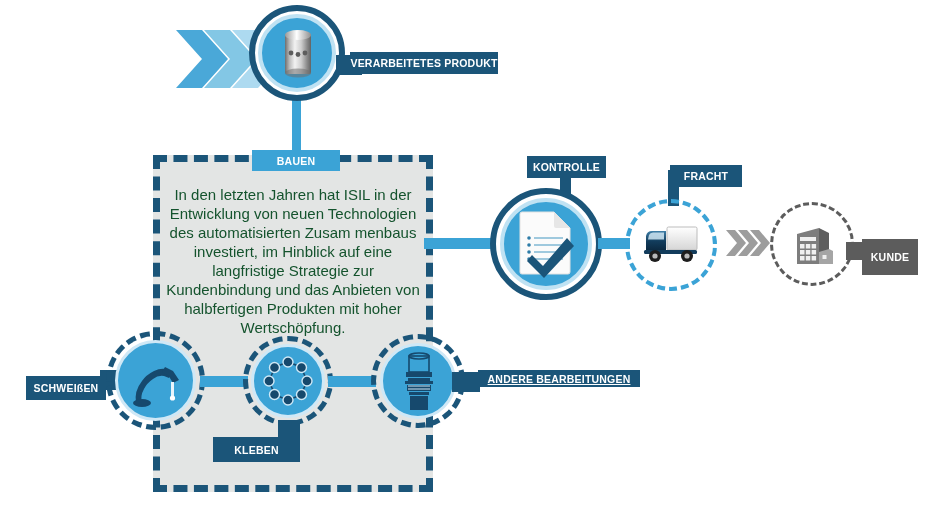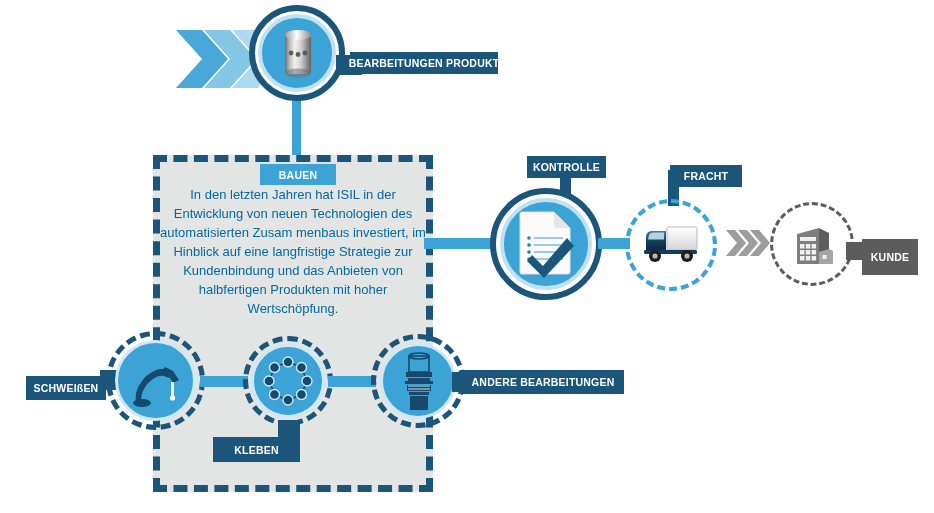--- a/index.html
+++ b/index.html
@@ -8,21 +8,21 @@
 
   
   .greybox{
     position:absolute;left:153px;top:155px;width:280px;height:337px;
     background:#e3e5e4;
     border:7px dashed #1b5579;
     box-sizing:border-box;
   }
   .boxtext{
     position:absolute;left:160px;top:185px;width:266px;
-    text-align:center;color:#0369a1;font-size:13px;line-height:19px;
+    text-align:center;color:#14532d;font-size:15px;line-height:19px;
     font-family:"Liberation Sans",sans-serif;
   }
 
   
   .banner{
     position:absolute;display:flex;align-items:center;justify-content:center;
     color:#ffffff;font-weight:bold;letter-spacing:.2px;
     font-size:10.5px;white-space:nowrap;background:#1b5579;height:20px;
     padding:0 10px;box-sizing:border-box;
   }
@@ -73,21 +73,21 @@
       <path d="M28,2 L54,2 L80,31 L54,60 L28,60 L54,31 Z" fill="#7cc4e4" opacity="0.95"></path>
       <path d="M56,2 L82,2 L108,31 L82,60 L56,60 L82,31 Z" fill="#a9d8ef" opacity="0.95"></path>
     </svg>
   </div>
 
   <div class="bar" style="left:292px;top:95px;width:9px;height:62px;"></div>
 
   <div class="greybox"></div>
   <div class="boxtext">In den letzten Jahren hat ISIL in der Entwicklung von neuen Technologien des automatisierten Zusam menbaus investiert, im Hinblick auf eine langfristige Strategie zur Kundenbindung und das Anbieten von halbfertigen Produkten mit hoher Wertschöpfung.</div>
 
-  <div class="banner light" style="left:252px;top:164px;width:76px;height:21px;margin-left:8px;">
+  <div class="banner light" style="left:252px;top:150px;width:88px;height:21px;">
     <span>BAUEN</span>
   </div>
 
   <div class="ring-outer" style="left:249px;top:5px;width:96px;height:96px;"></div>
   <div class="ring-inner" style="left:258px;top:14px;width:78px;height:78px;"></div>
   <div class="icon-wrap" style="left:282px;top:28px;">
     <svg width="32" height="50" viewBox="0 0 32 50">
       <defs>
         <linearGradient id="metalg" x1="0" y1="0" x2="1" y2="0">
           <stop offset="0%" stop-color="#6e6e6e"></stop>
@@ -107,21 +107,21 @@
       <ellipse cx="16" cy="7" rx="13" ry="5" fill="url(#metalTop)"></ellipse>
       <ellipse cx="16" cy="45" rx="13" ry="4.5" fill="#6f6f6f" opacity="0.55"></ellipse>
       <circle cx="9" cy="25" r="2.4" fill="#5d5d5d"></circle>
       <circle cx="16" cy="26.5" r="2.4" fill="#5d5d5d"></circle>
       <circle cx="23" cy="25" r="2.4" fill="#5d5d5d"></circle>
     </svg>
   </div>
 
   <div class="bar navy" style="left:336px;top:55px;width:26px;height:20px;"></div>
   <div class="banner" style="left:350px;top:52px;width:148px;height:22px;">
-    <span>BEARBEITUNGEN PRODUKT</span>
+    <span>VERARBEITETES PRODUKT</span>
   </div>
 
   <div class="bar" style="left:424px;top:238px;width:80px;height:11px;"></div>
 
   <div class="bar navy" style="left:560px;top:168px;width:11px;height:38px;"></div>
   <div class="banner" style="left:527px;top:156px;width:79px;height:22px;">
     <span>KONTROLLE</span>
   </div>
   <div class="ring-outer" style="left:490px;top:188px;width:112px;height:112px;"></div>
   <div class="ring-inner" style="left:500px;top:198px;width:92px;height:92px;"></div>
@@ -273,17 +273,17 @@
       </g>
       <rect x="12" y="44" width="18" height="14" fill="#16496d"></rect>
       <g stroke="#cfe8f6" stroke-width="1">
         <line x1="10" y1="34" x2="32" y2="34"></line>
         <line x1="10" y1="37" x2="32" y2="37"></line>
       </g>
     </svg>
   </div>
 
   <div class="bar navy" style="left:452px;top:372px;width:28px;height:20px;"></div>
-  <div class="banner" style="left:462px;top:370px;width:162px;height:24px;">
+  <div class="banner" style="left:478px;top:370px;width:162px;height:17px;text-decoration:underline;">
     <span>ANDERE BEARBEITUNGEN</span>
   </div>
 
 </div>
 
 </body></html>

